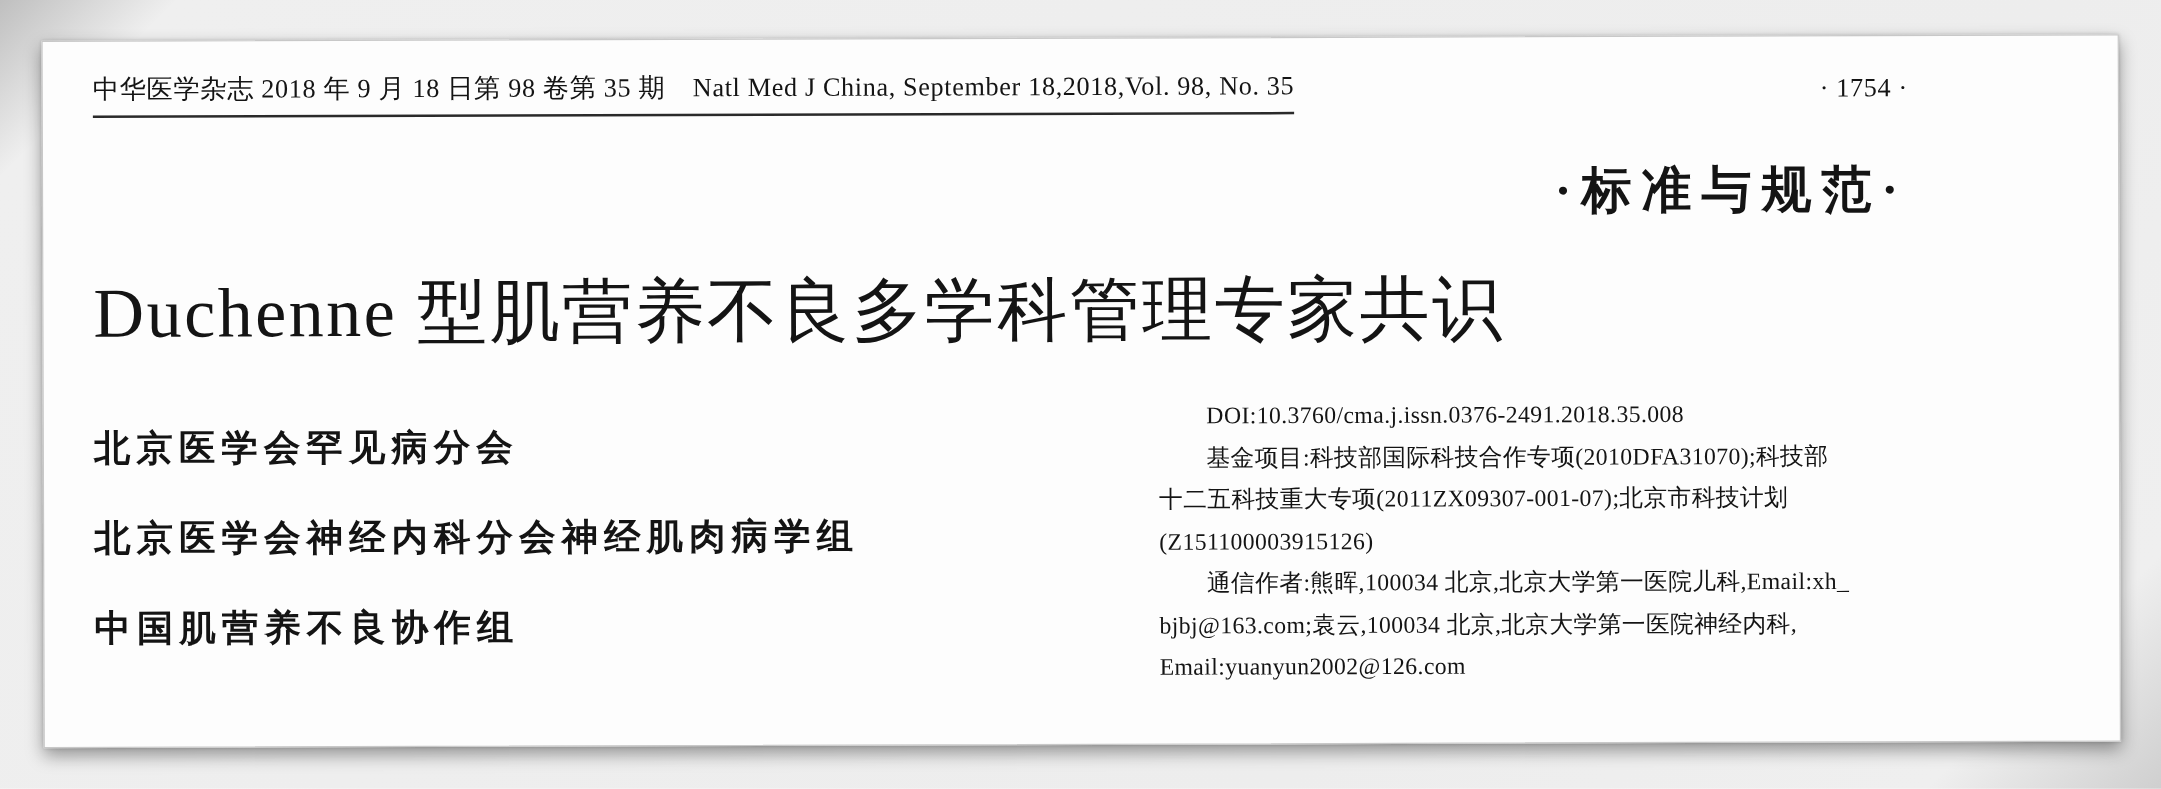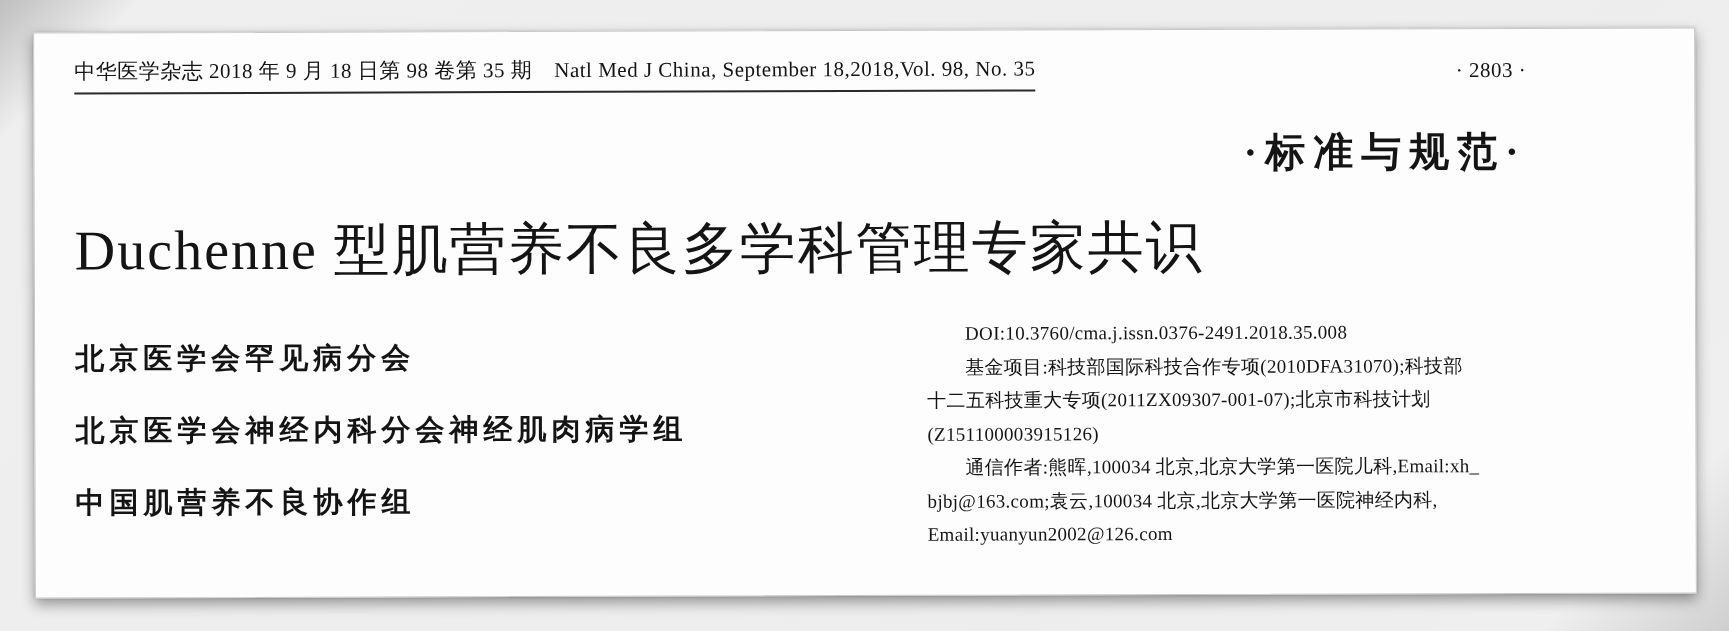--- a/index.html
+++ b/index.html
@@ -68,21 +68,21 @@
 </style>
 </head>
 <body>
 
 <div class="sheet">
 
   <div class="header-row">
     <div class="journal-line">
       <span>中华医学杂志 2018 年 9 月 18 日第 98 卷第 35 期</span><span class="journal-en">Natl Med J China, September 18,2018,Vol. 98, No. 35</span>
     </div>
-    <div class="page-number">· 2803 ·</div>
+    <div class="page-number">· 1754 ·</div>
   </div>
 
   <div class="section-label">·标准与规范·</div>
 
   <h1 class="article-title" style="margin-bottom:0;">Duchenne 型肌营养不良多学科管理专家共识</h1>
 
   <div class="columns">
 
     <div class="affiliations">
       <div class="affil-line">北京医学会罕见病分会</div>

